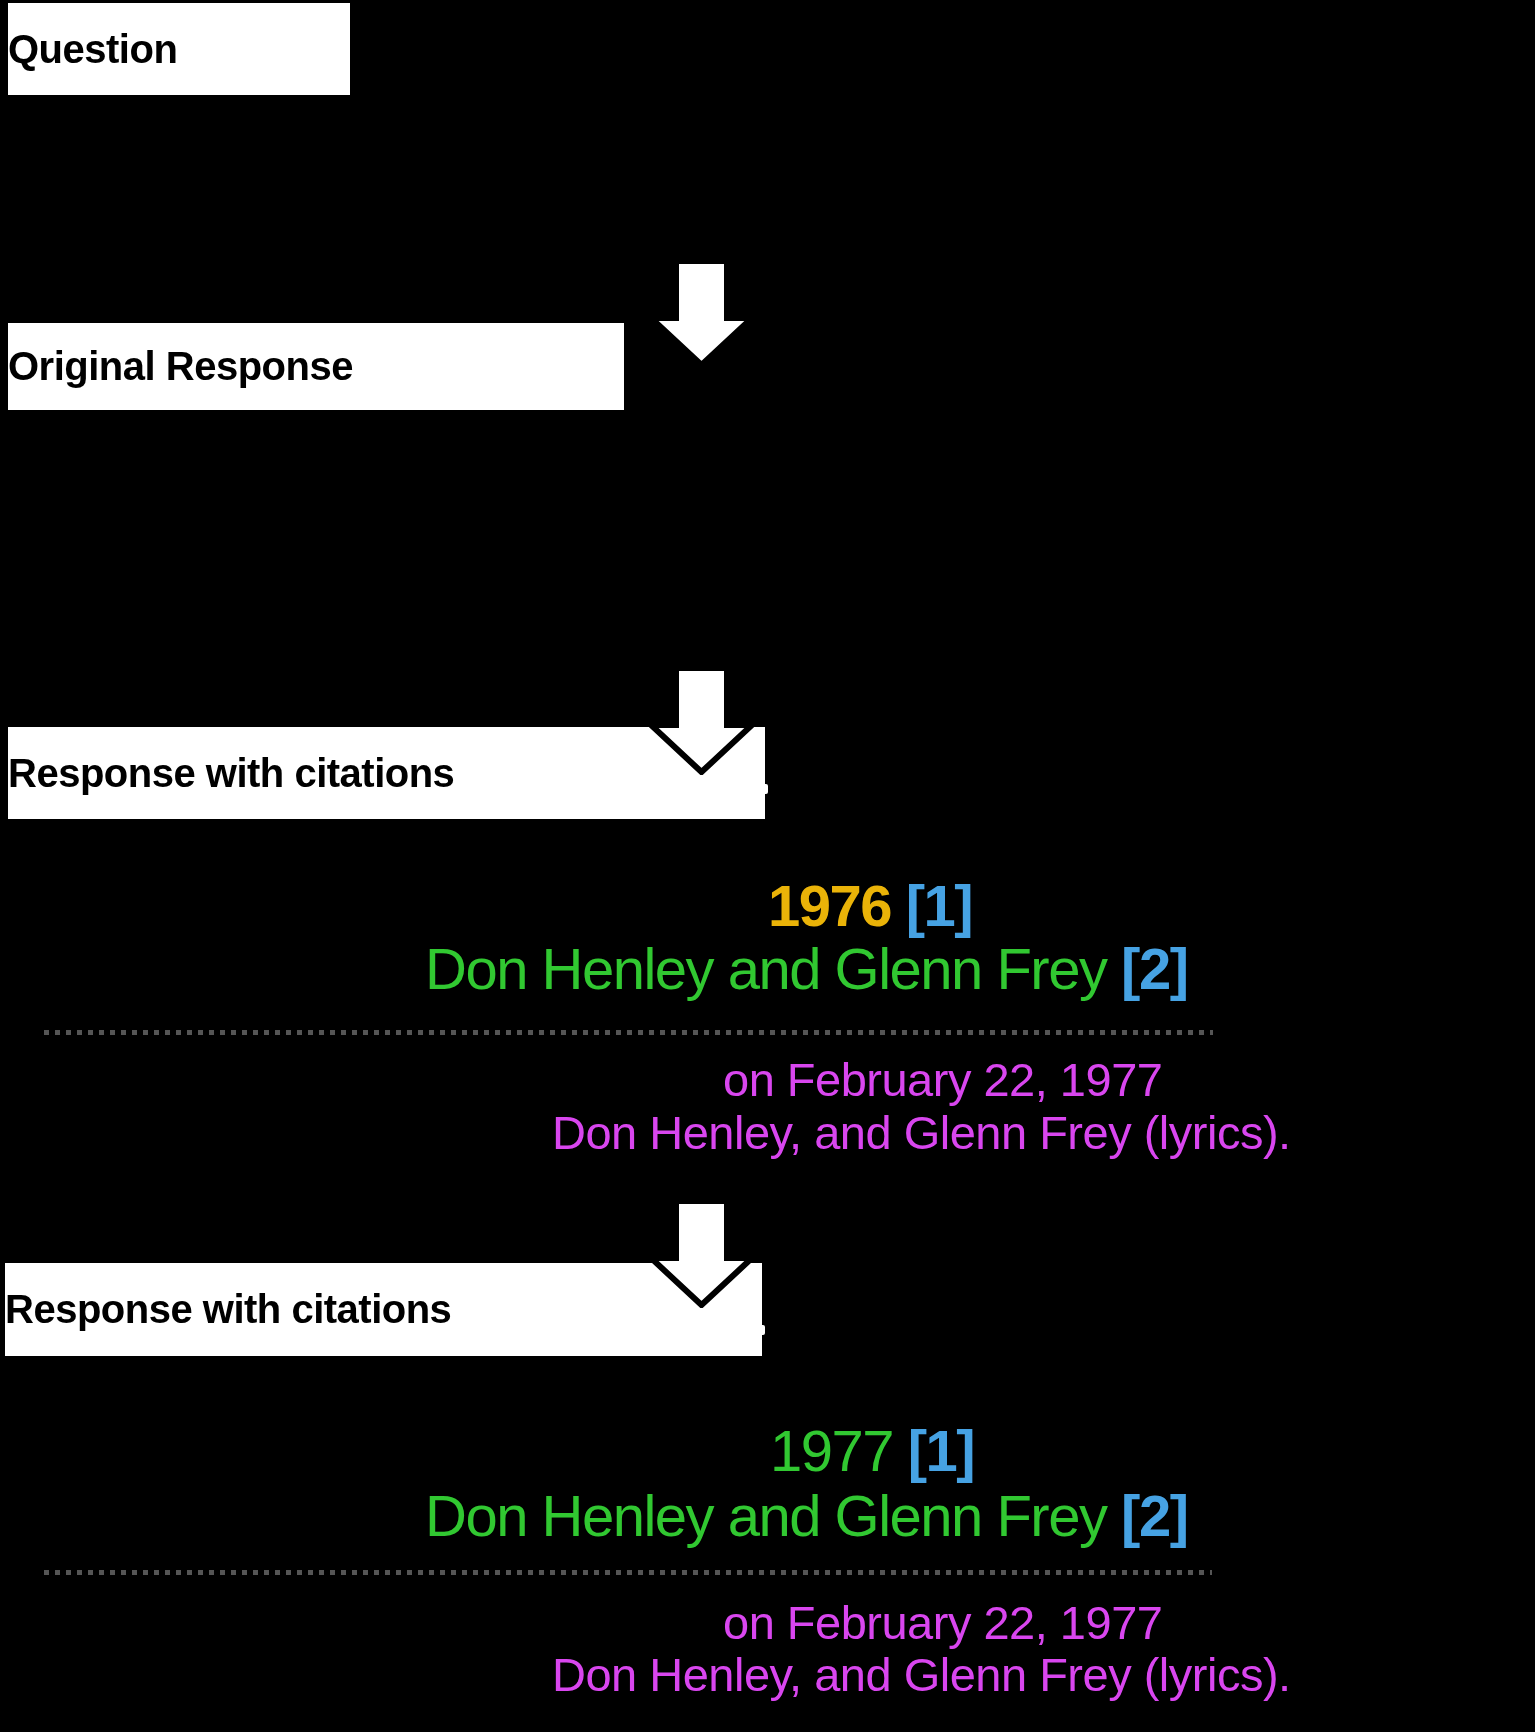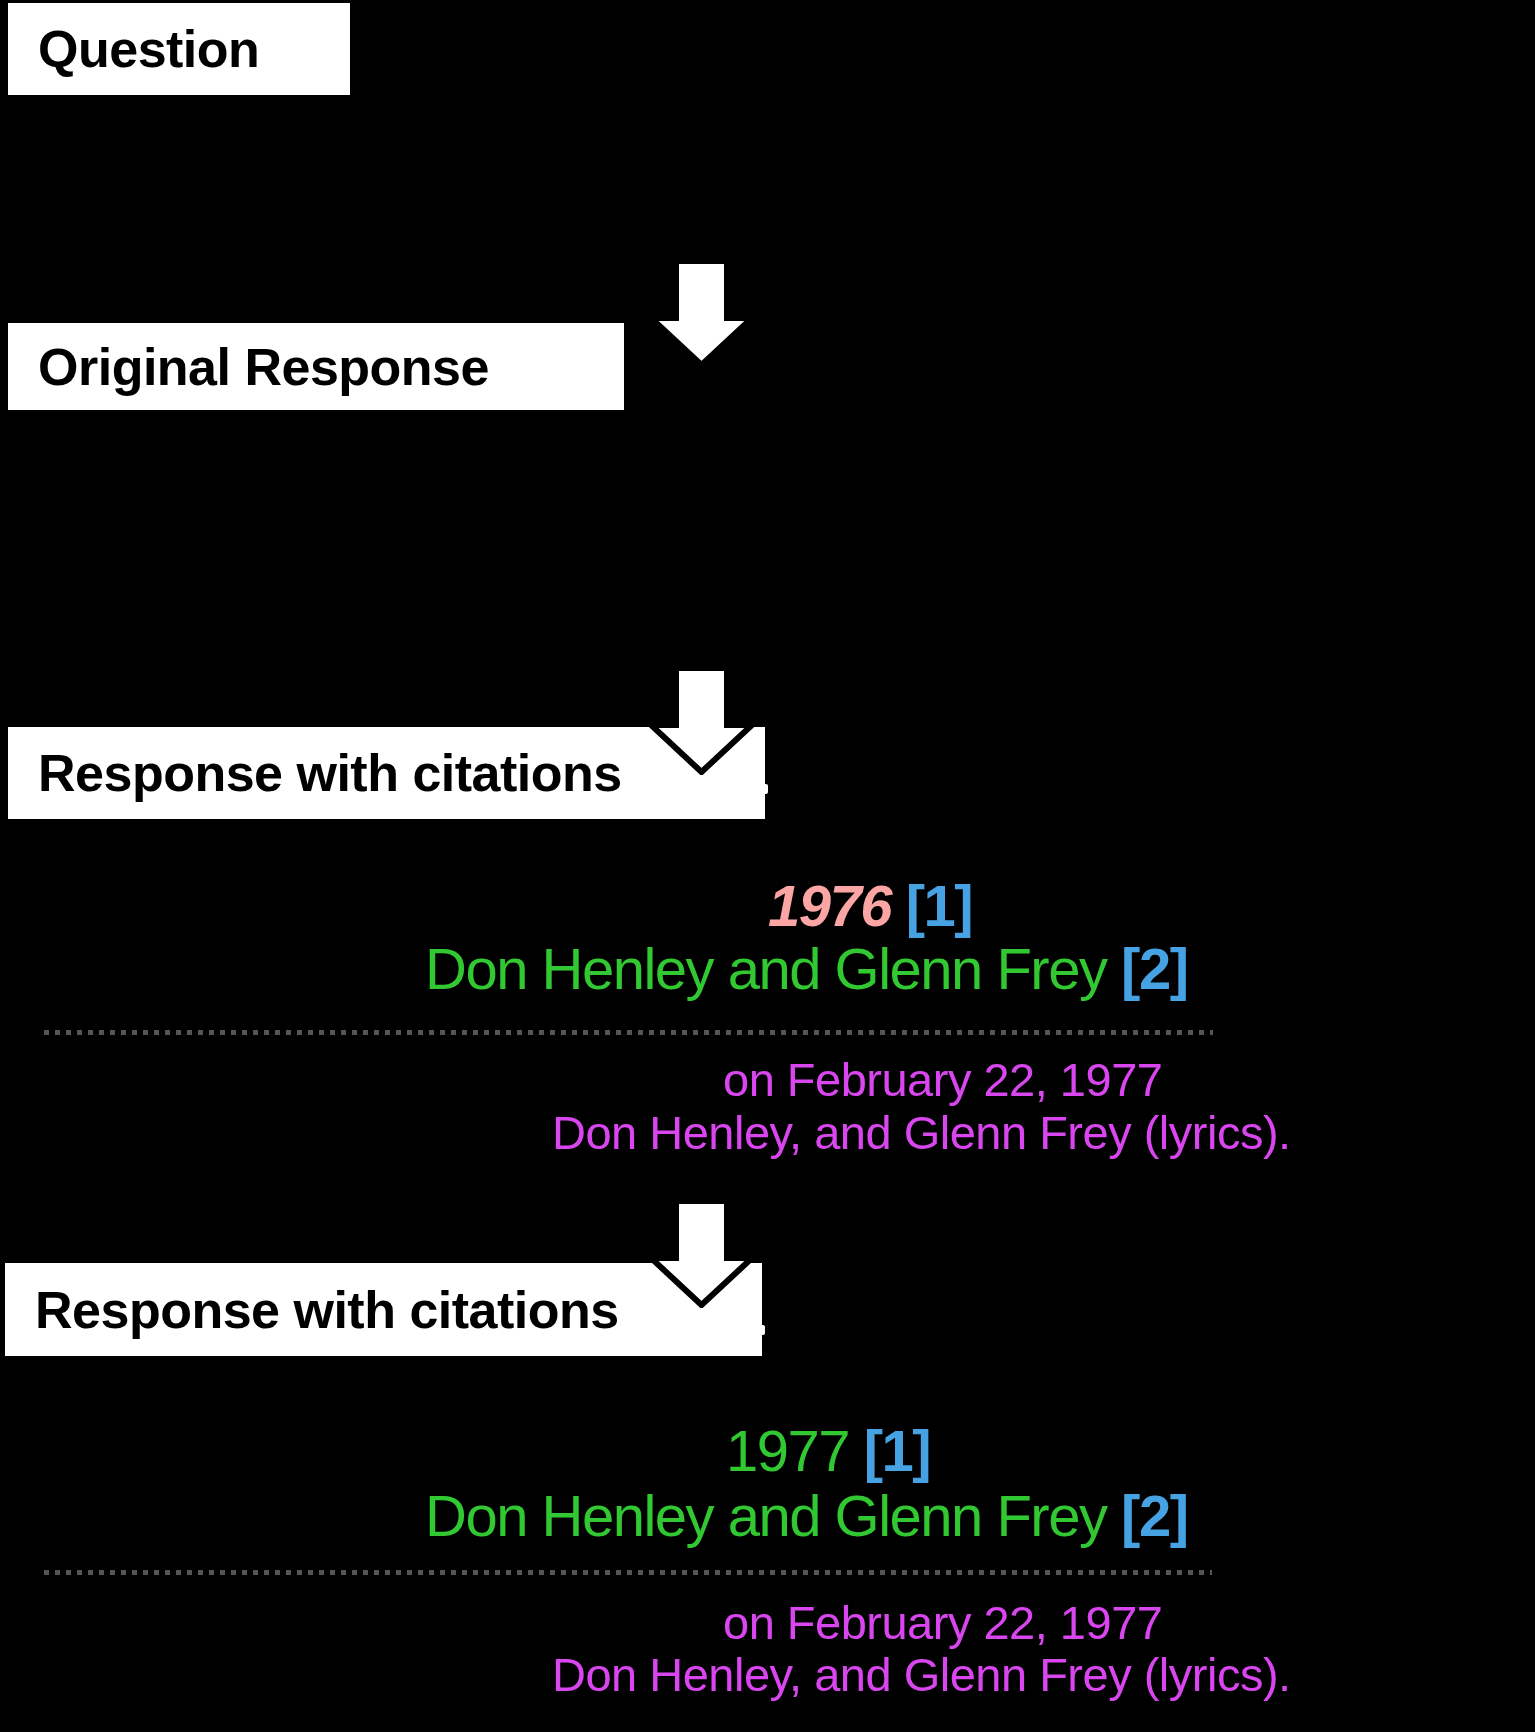--- a/index.html
+++ b/index.html
@@ -9,44 +9,43 @@
     background:#000;
     overflow:hidden;
     font-family:"Liberation Sans", sans-serif;
   }
   .label-box{
     position:absolute;
     background:#fff;
     color:#000;
     display:flex;
     align-items:center;
-    padding-left:30px;
     box-sizing:border-box;
     font-weight:bold;
-    font-size:52px;
+    font-size:40px;
     letter-spacing:-0.5px;
     white-space:nowrap;
   }
   .arrow{position:absolute;width:107px;height:110px;}
   .bigline{
     position:absolute;
     font-size:58px;
     letter-spacing:-1.5px;
     line-height:1;
     white-space:nowrap;
   }
   .smallline{
     position:absolute;
     font-size:47px;
     letter-spacing:-0.5px;
     line-height:1;
     white-space:nowrap;
     color:#d946ef;
   }
-  .year-red{color:#fca5a5;font-weight:bold;font-style:italic;}
+  .year-red{color:#eab308;font-weight:bold;}
   .year-green{color:#31C831;}
   .authors-green{color:#31C831;margin-top:40px;}
   .cite-blue{color:#46A2E3;font-weight:bold;}
   .dotted-line{
     position:absolute;
     height:5px;
     background:repeating-linear-gradient(90deg,#555 0 5px,transparent 5px 11px);
   }
   .stray-dot{
     position:absolute;
@@ -93,21 +92,21 @@
   </div>
   <div class="bigline" style="left:425px;top:940px;">
     <span class="authors-green">Don Henley and Glenn Frey</span><span> </span><span class="cite-blue">[2]</span>
   </div>
 
   <div class="dotted-line" style="left:44px;top:1030px;width:1169px;"></div>
 
   <div class="smallline" style="left:723px;top:1056px;">on February 22, 1977</div>
   <div class="smallline" style="left:552px;top:1109px;">Don Henley, and Glenn Frey (lyrics).</div>
 
-  <div class="bigline" style="left:726px;top:1422px;">
+  <div class="bigline" style="left:770px;top:1422px;">
     <span class="year-green">1977</span><span> </span><span class="cite-blue">[1]</span>
   </div>
   <div class="bigline" style="left:425px;top:1487px;">
     <span class="authors-green">Don Henley and Glenn Frey</span><span> </span><span class="cite-blue">[2]</span>
   </div>
 
   <div class="dotted-line" style="left:44px;top:1570px;width:1168px;"></div>
 
   <div class="smallline" style="left:723px;top:1599px;">on February 22, 1977</div>
   <div class="smallline" style="left:552px;top:1651px;">Don Henley, and Glenn Frey (lyrics).</div>

